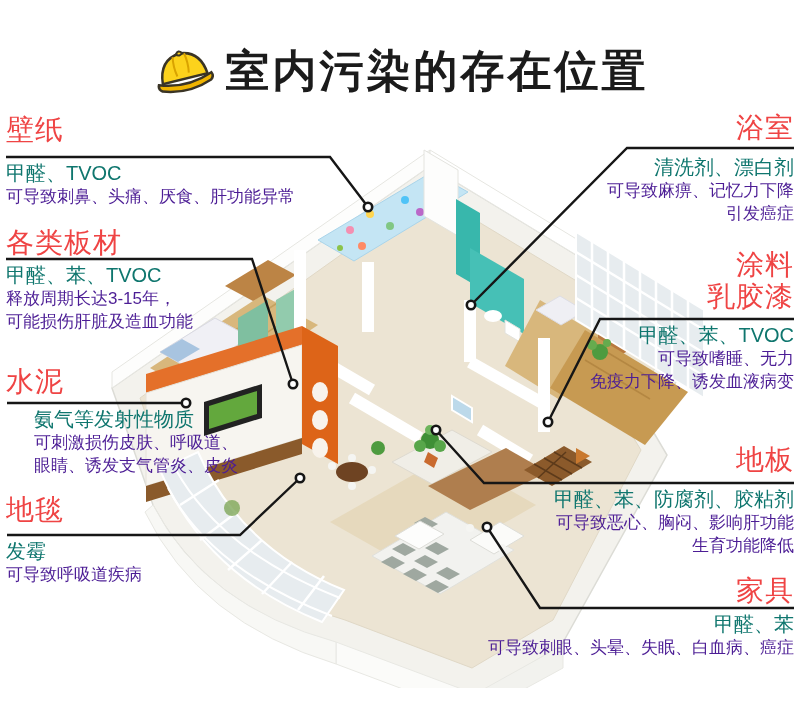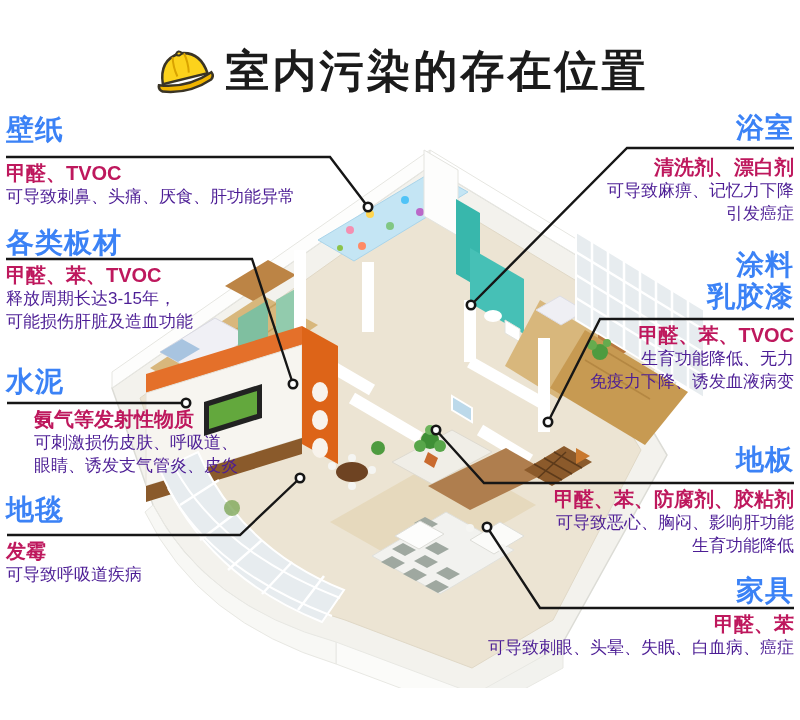--- a/index.html
+++ b/index.html
@@ -7,22 +7,22 @@
     position:relative;width:800px;height:688px;background:#ffffff;overflow:hidden;
     font-family:"Liberation Sans","DejaVu Sans",sans-serif;
   }
   
   .hdr{position:absolute;top:42px;left:0;width:100%;display:flex;align-items:center;justify-content:center;gap:12px;}
   .hdr h1{margin:0;font-size:44px;font-weight:900;color:#1b1b1b;letter-spacing:3px;}
   
   .co{position:absolute;white-space:nowrap;}
   .co.left{left:6px;text-align:left;}
   .co.right{right:6px;text-align:right;}
-  .co-title{font-size:28px;line-height:32px;font-weight:700;color:#3b82f6;letter-spacing:1px;}
-  .co-poll{font-size:20px;line-height:24px;font-weight:700;color:#be185d;}
+  .co-title{font-size:28px;line-height:32px;font-weight:400;color:#ef4444;letter-spacing:1px;}
+  .co-poll{font-size:20px;line-height:24px;font-weight:400;color:#0f766e;}
   .co-desc{font-size:17px;line-height:23px;color:#4c1d95;}
   svg.overlay{position:absolute;top:0;left:0;}
 </style>
 </head>
 <body>
 
 <div id="stage">
 
   <svg class="overlay" width="800" height="720" viewBox="0 0 800 720">
     <g>
@@ -223,21 +223,21 @@
     <div class="co-desc">可导致麻痹、记忆力下降</div>
     <div class="co-desc">引发癌症</div>
   </div>
 
   <div class="co right" style="top:249px;">
     <div class="co-title">涂料</div>
     <div class="co-title">乳胶漆</div>
   </div>
   <div class="co right" style="top:323px;">
     <div class="co-poll">甲醛、苯、TVOC</div>
-    <div class="co-desc">生育功能降低、无力</div>
+    <div class="co-desc">可导致嗜睡、无力</div>
     <div class="co-desc">免疫力下降、诱发血液病变</div>
   </div>
 
   <div class="co right" style="top:444px;">
     <div class="co-title">地板</div>
   </div>
   <div class="co right" style="top:487px;">
     <div class="co-poll">甲醛、苯、防腐剂、胶粘剂</div>
     <div class="co-desc">可导致恶心、胸闷、影响肝功能</div>
     <div class="co-desc">生育功能降低</div>

